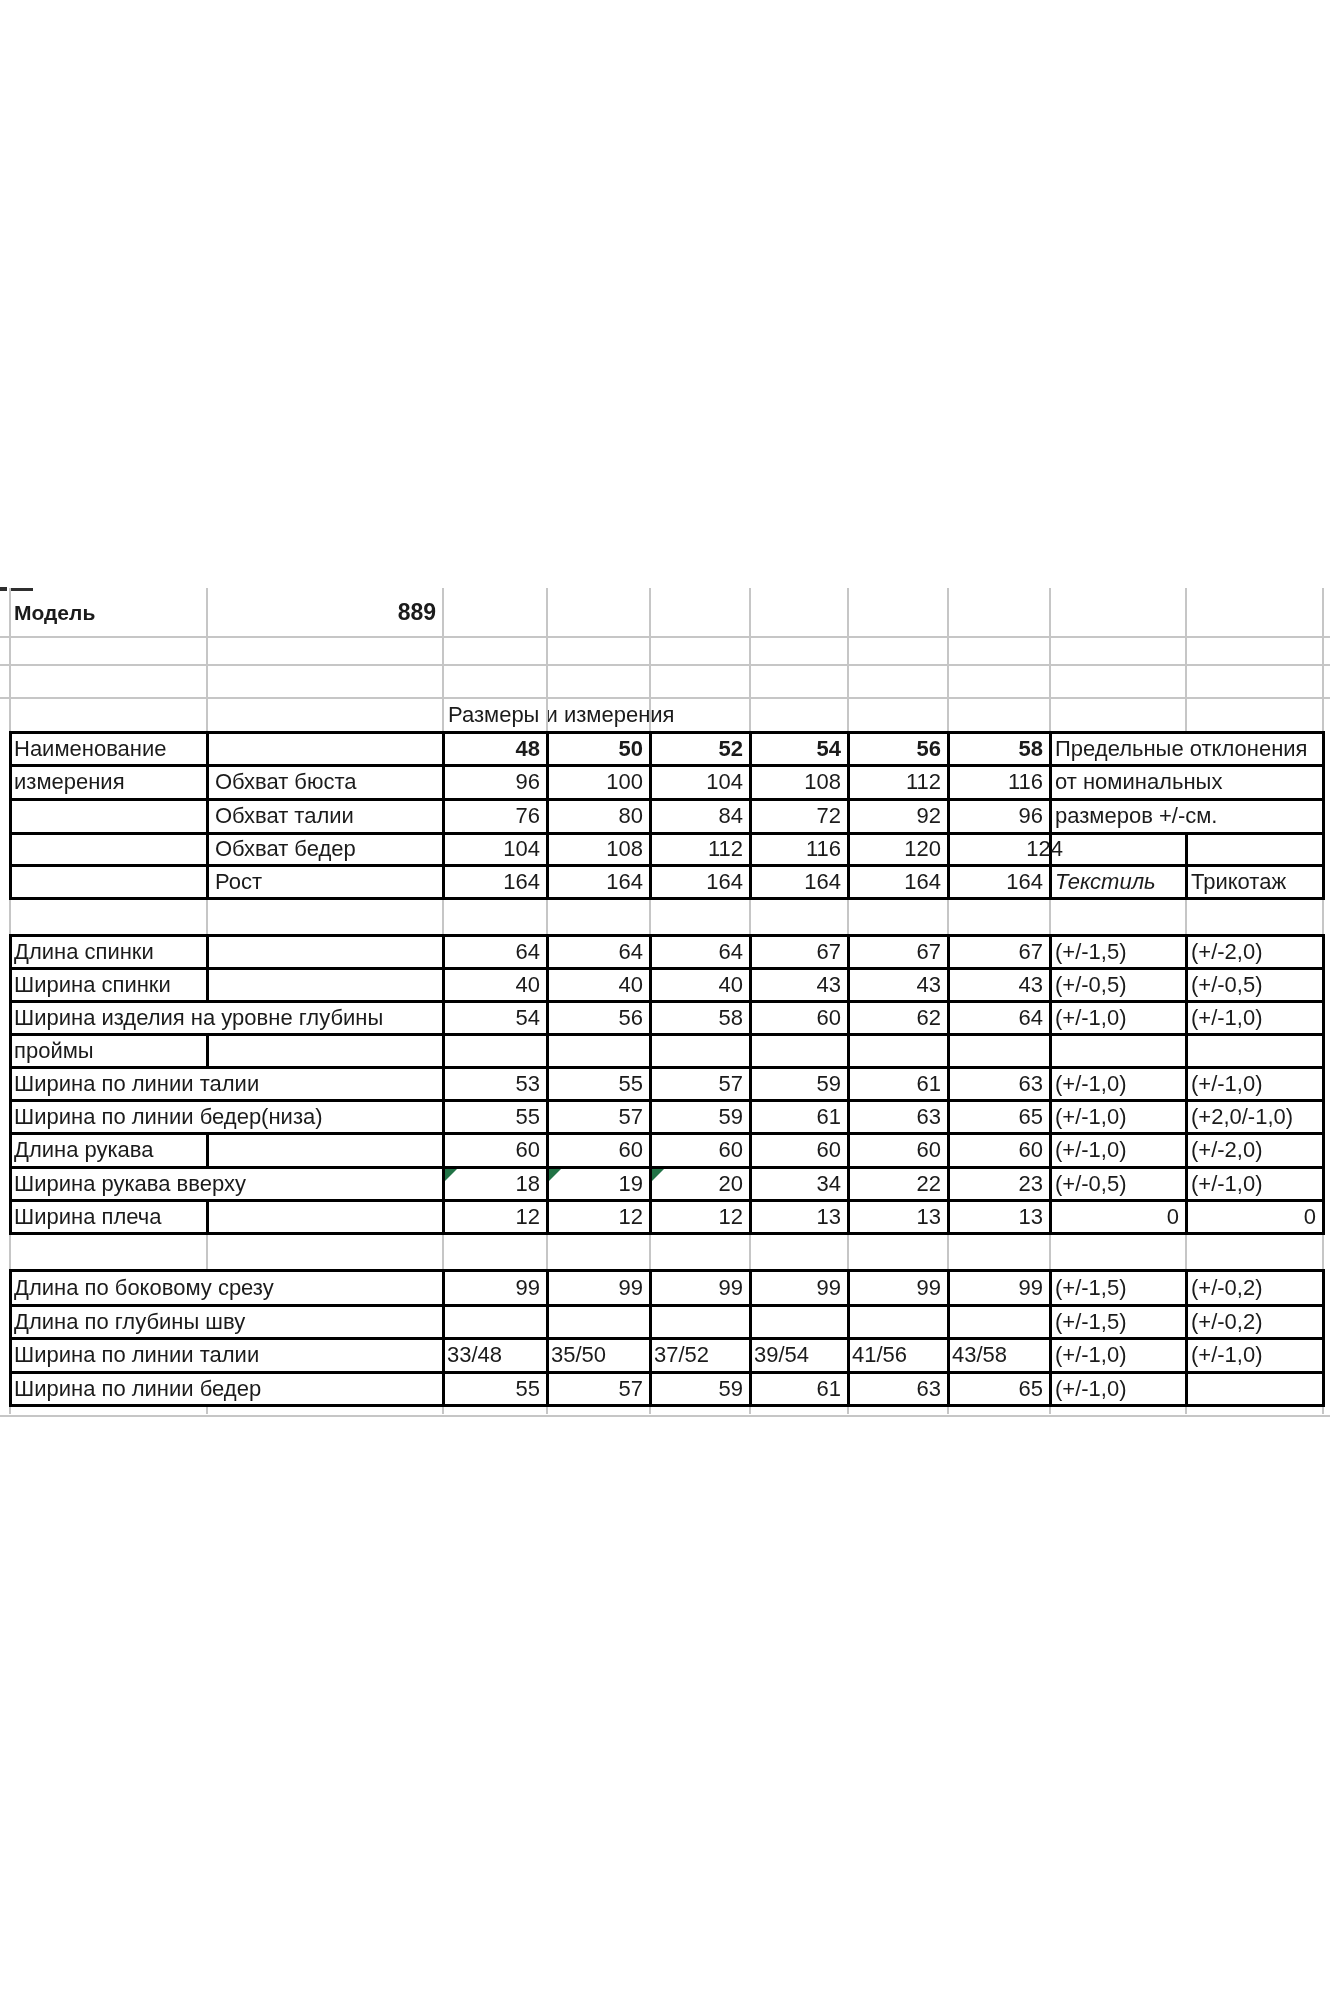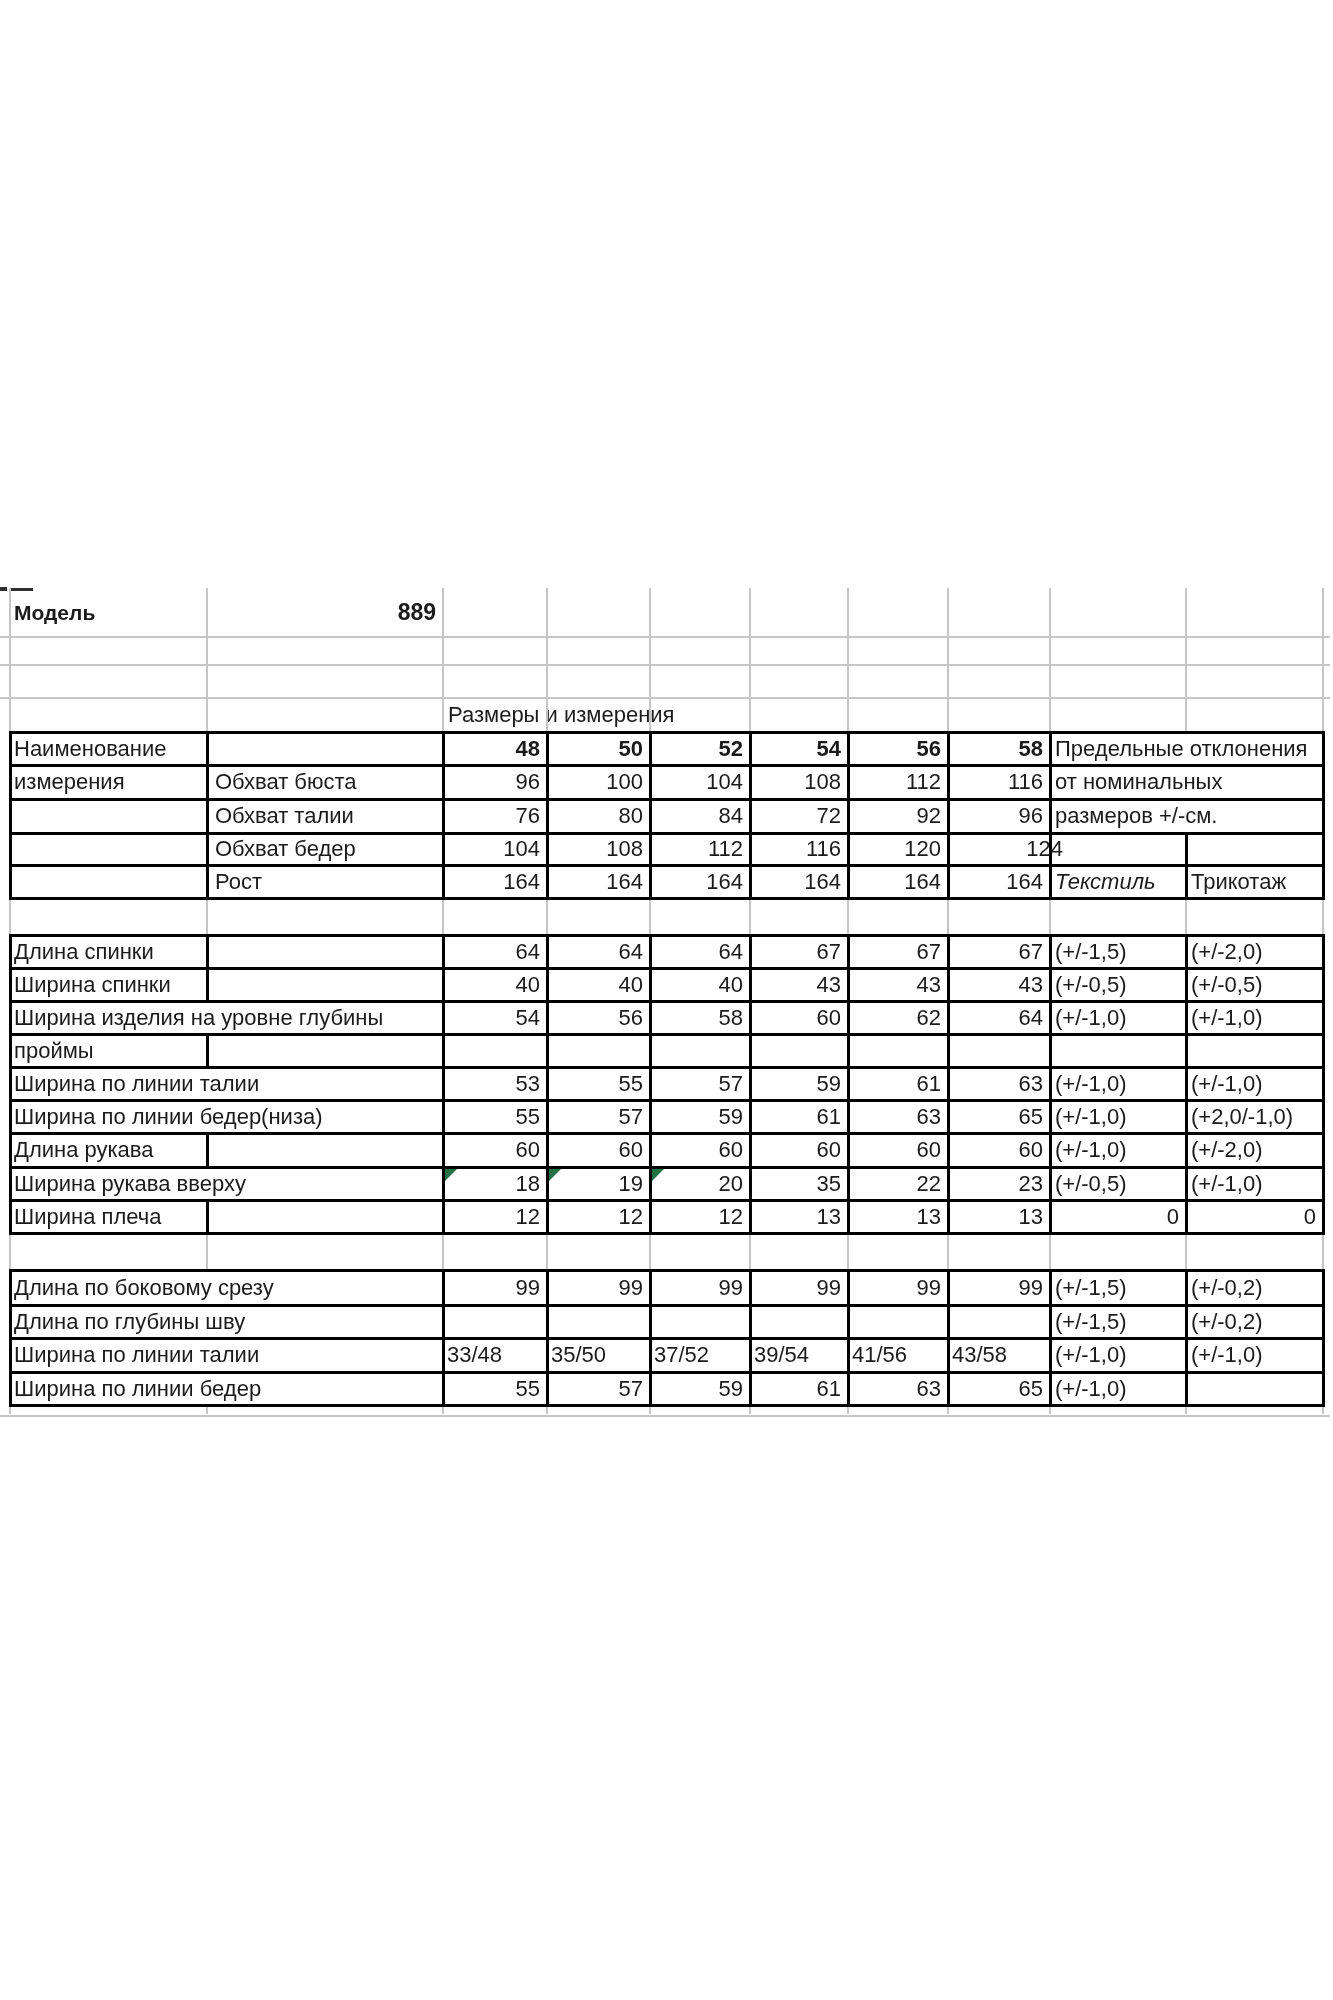--- a/index.html
+++ b/index.html
@@ -235,21 +235,21 @@
       <div class="txt right" style="left: 650px; top: 1133px; width: 93px; height: 34px;">60</div>
       <div class="txt right" style="left: 750px; top: 1133px; width: 91px; height: 34px;">60</div>
       <div class="txt right" style="left: 848px; top: 1133px; width: 93px; height: 34px;">60</div>
       <div class="txt right" style="left: 948px; top: 1133px; width: 95px; height: 34px;">60</div>
       <div class="txt" style="left: 1055px; top: 1133px; width: 131px; height: 34px;">(+/-1,0)</div>
       <div class="txt" style="left: 1191px; top: 1133px; width: 132px; height: 34px;">(+/-2,0)</div>
       <div class="txt" style="left: 14px; top: 1167px; width: 429px; height: 33px;">Ширина рукава вверху</div>
       <div class="txt right" style="left: 443px; top: 1167px; width: 97px; height: 33px;">18</div>
       <div class="txt right" style="left: 547px; top: 1167px; width: 96px; height: 33px;">19</div>
       <div class="txt right" style="left: 650px; top: 1167px; width: 93px; height: 33px;">20</div>
-      <div class="txt right" style="left: 750px; top: 1167px; width: 91px; height: 33px;">35</div>
+      <div class="txt right" style="left: 750px; top: 1167px; width: 91px; height: 33px;">34</div>
       <div class="txt right" style="left: 848px; top: 1167px; width: 93px; height: 33px;">22</div>
       <div class="txt right" style="left: 948px; top: 1167px; width: 95px; height: 33px;">23</div>
       <div class="txt" style="left: 1055px; top: 1167px; width: 131px; height: 33px;">(+/-0,5)</div>
       <div class="txt" style="left: 1191px; top: 1167px; width: 132px; height: 33px;">(+/-1,0)</div>
       <div class="tri" style="left: 445px; top: 1169px;"></div>
       <div class="tri" style="left: 549px; top: 1169px;"></div>
       <div class="tri" style="left: 652px; top: 1169px;"></div>
       <div class="txt" style="left: 14px; top: 1200px; width: 193px; height: 33px;">Ширина плеча</div>
       <div class="txt right" style="left: 443px; top: 1200px; width: 97px; height: 33px;">12</div>
       <div class="txt right" style="left: 547px; top: 1200px; width: 96px; height: 33px;">12</div>

